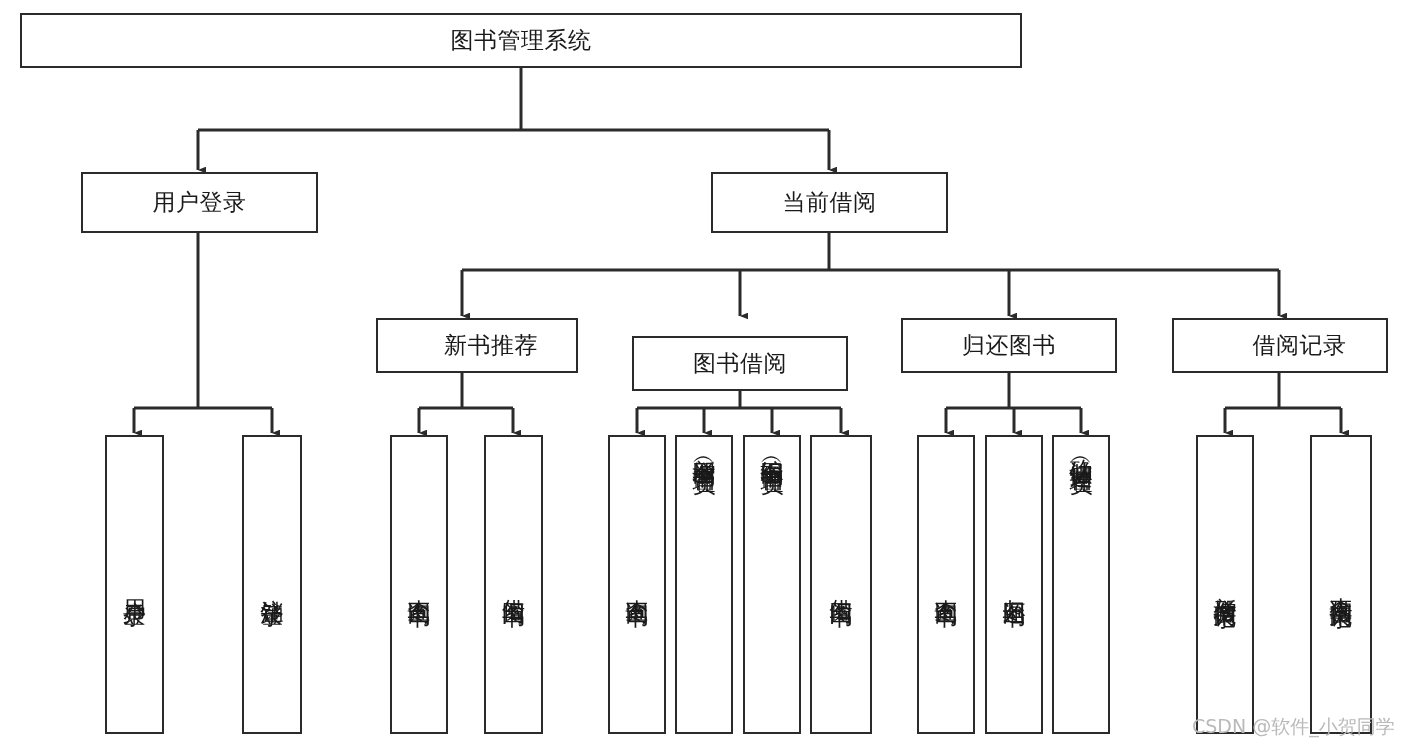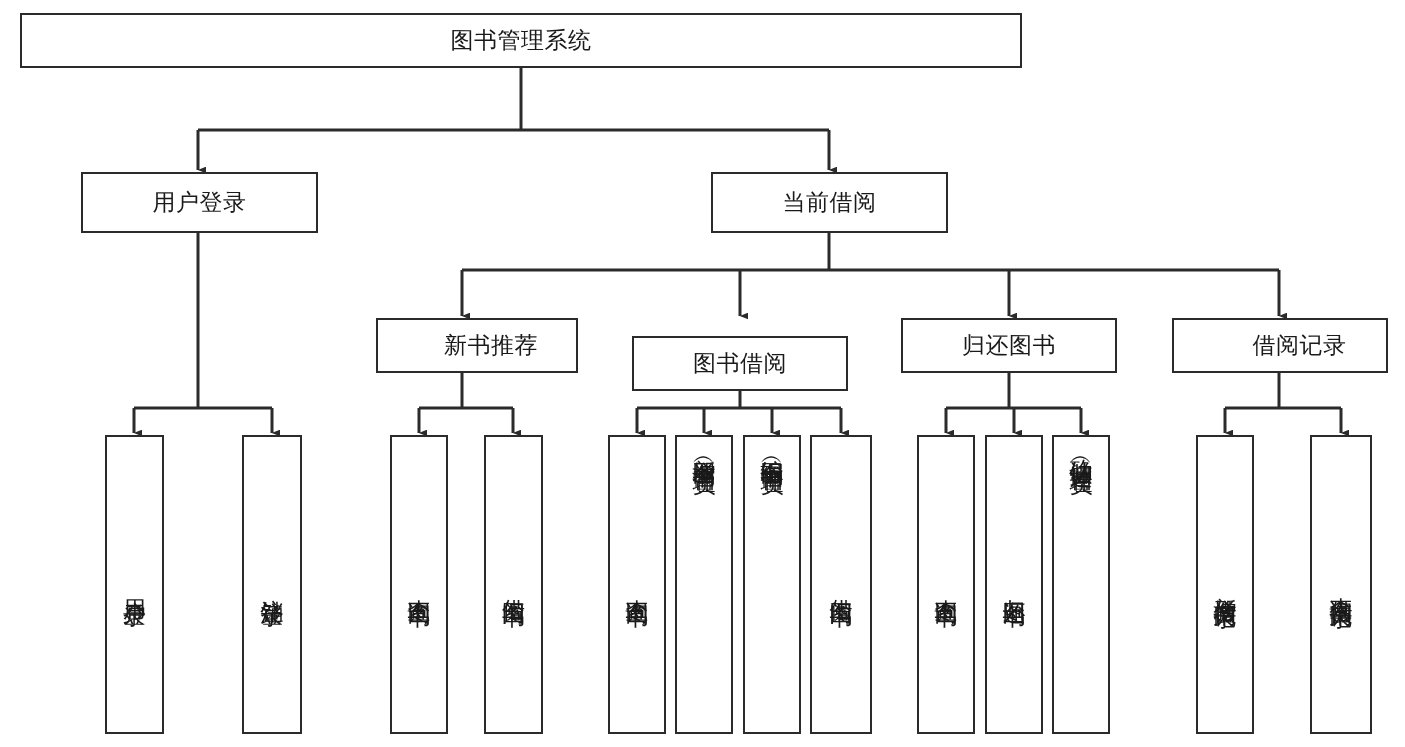--- a/index.html
+++ b/index.html
@@ -180,14 +180,15 @@
         <span class="node-label">确认归还（管理员）</span>
       </div>
       <div class="node-box node-vertical v-center" style="left: 1196px; top: 435px; width: 58px; height: 299px;">
         <span class="node-label">新增借阅记录</span>
       </div>
       <div class="node-box node-vertical v-center" style="left: 1310px; top: 435px; width: 62px; height: 299px;">
         <span class="node-label">查询借阅记录</span>
       </div>
     </div>
 
+  <div class="watermark" style="left: 1192px; top: 714px; color: rgb(185, 185, 185);">CSDN @软件_小贺同学</div>
 
 </div>
 
 </body></html>

